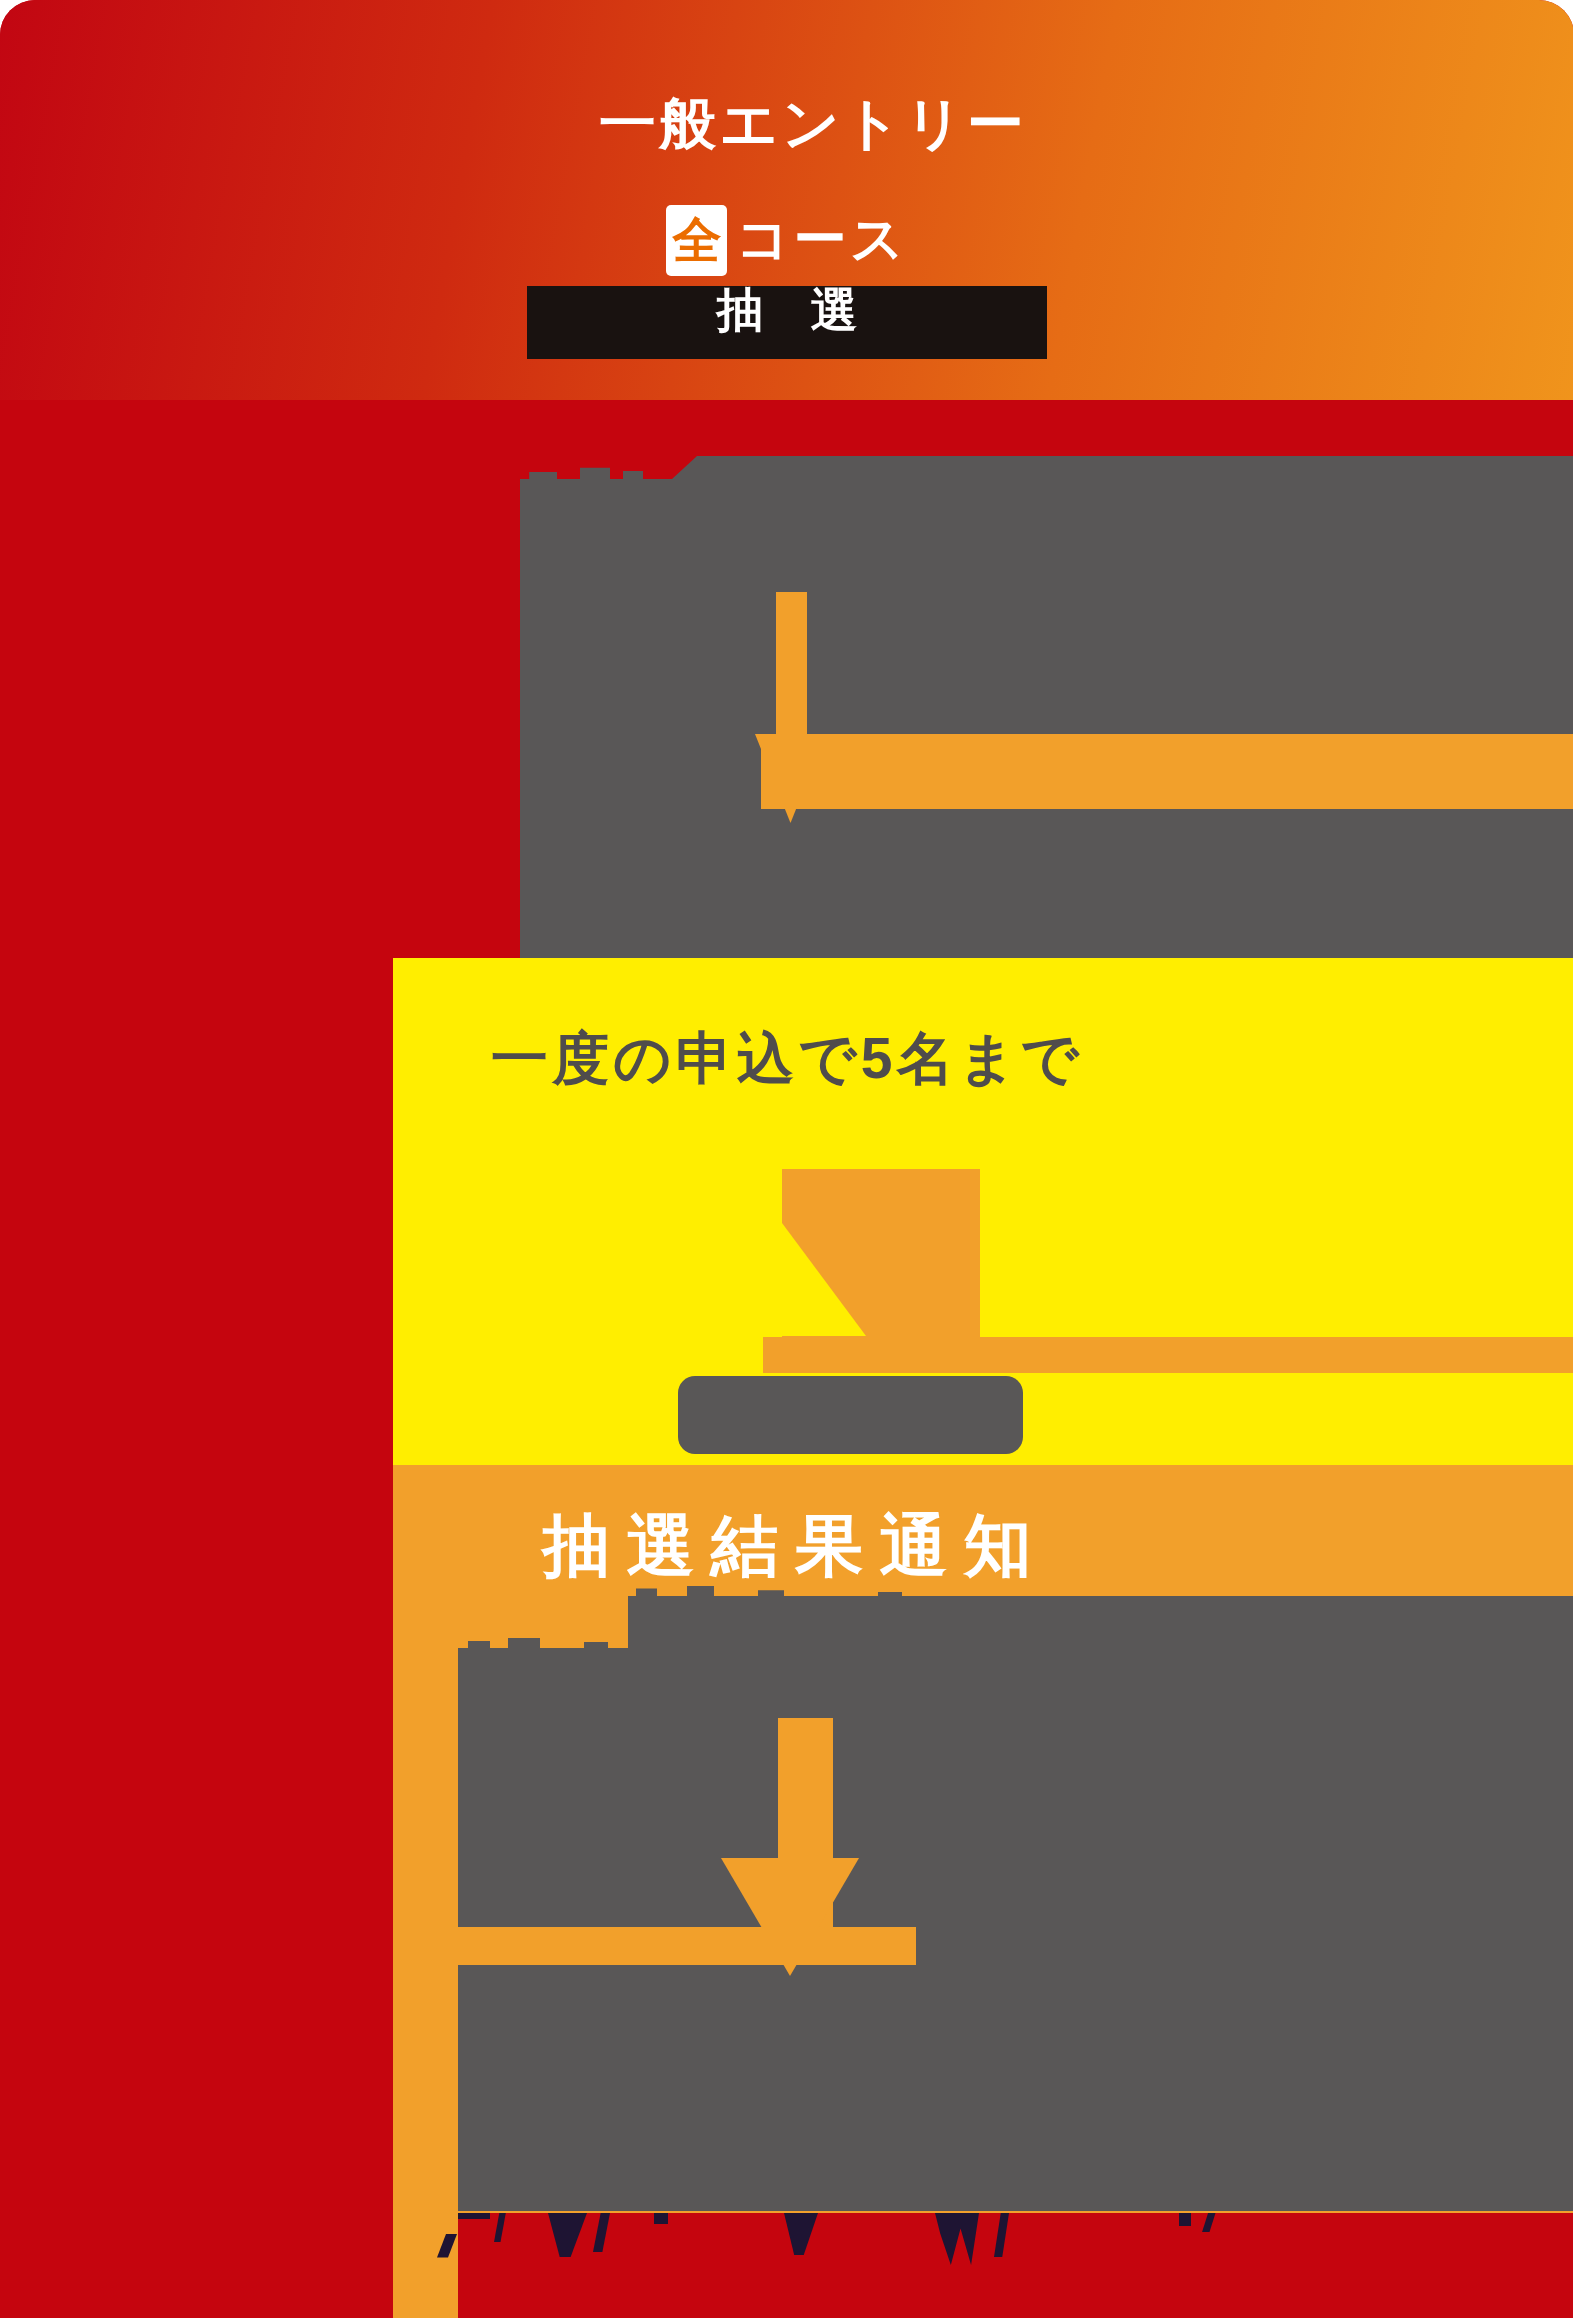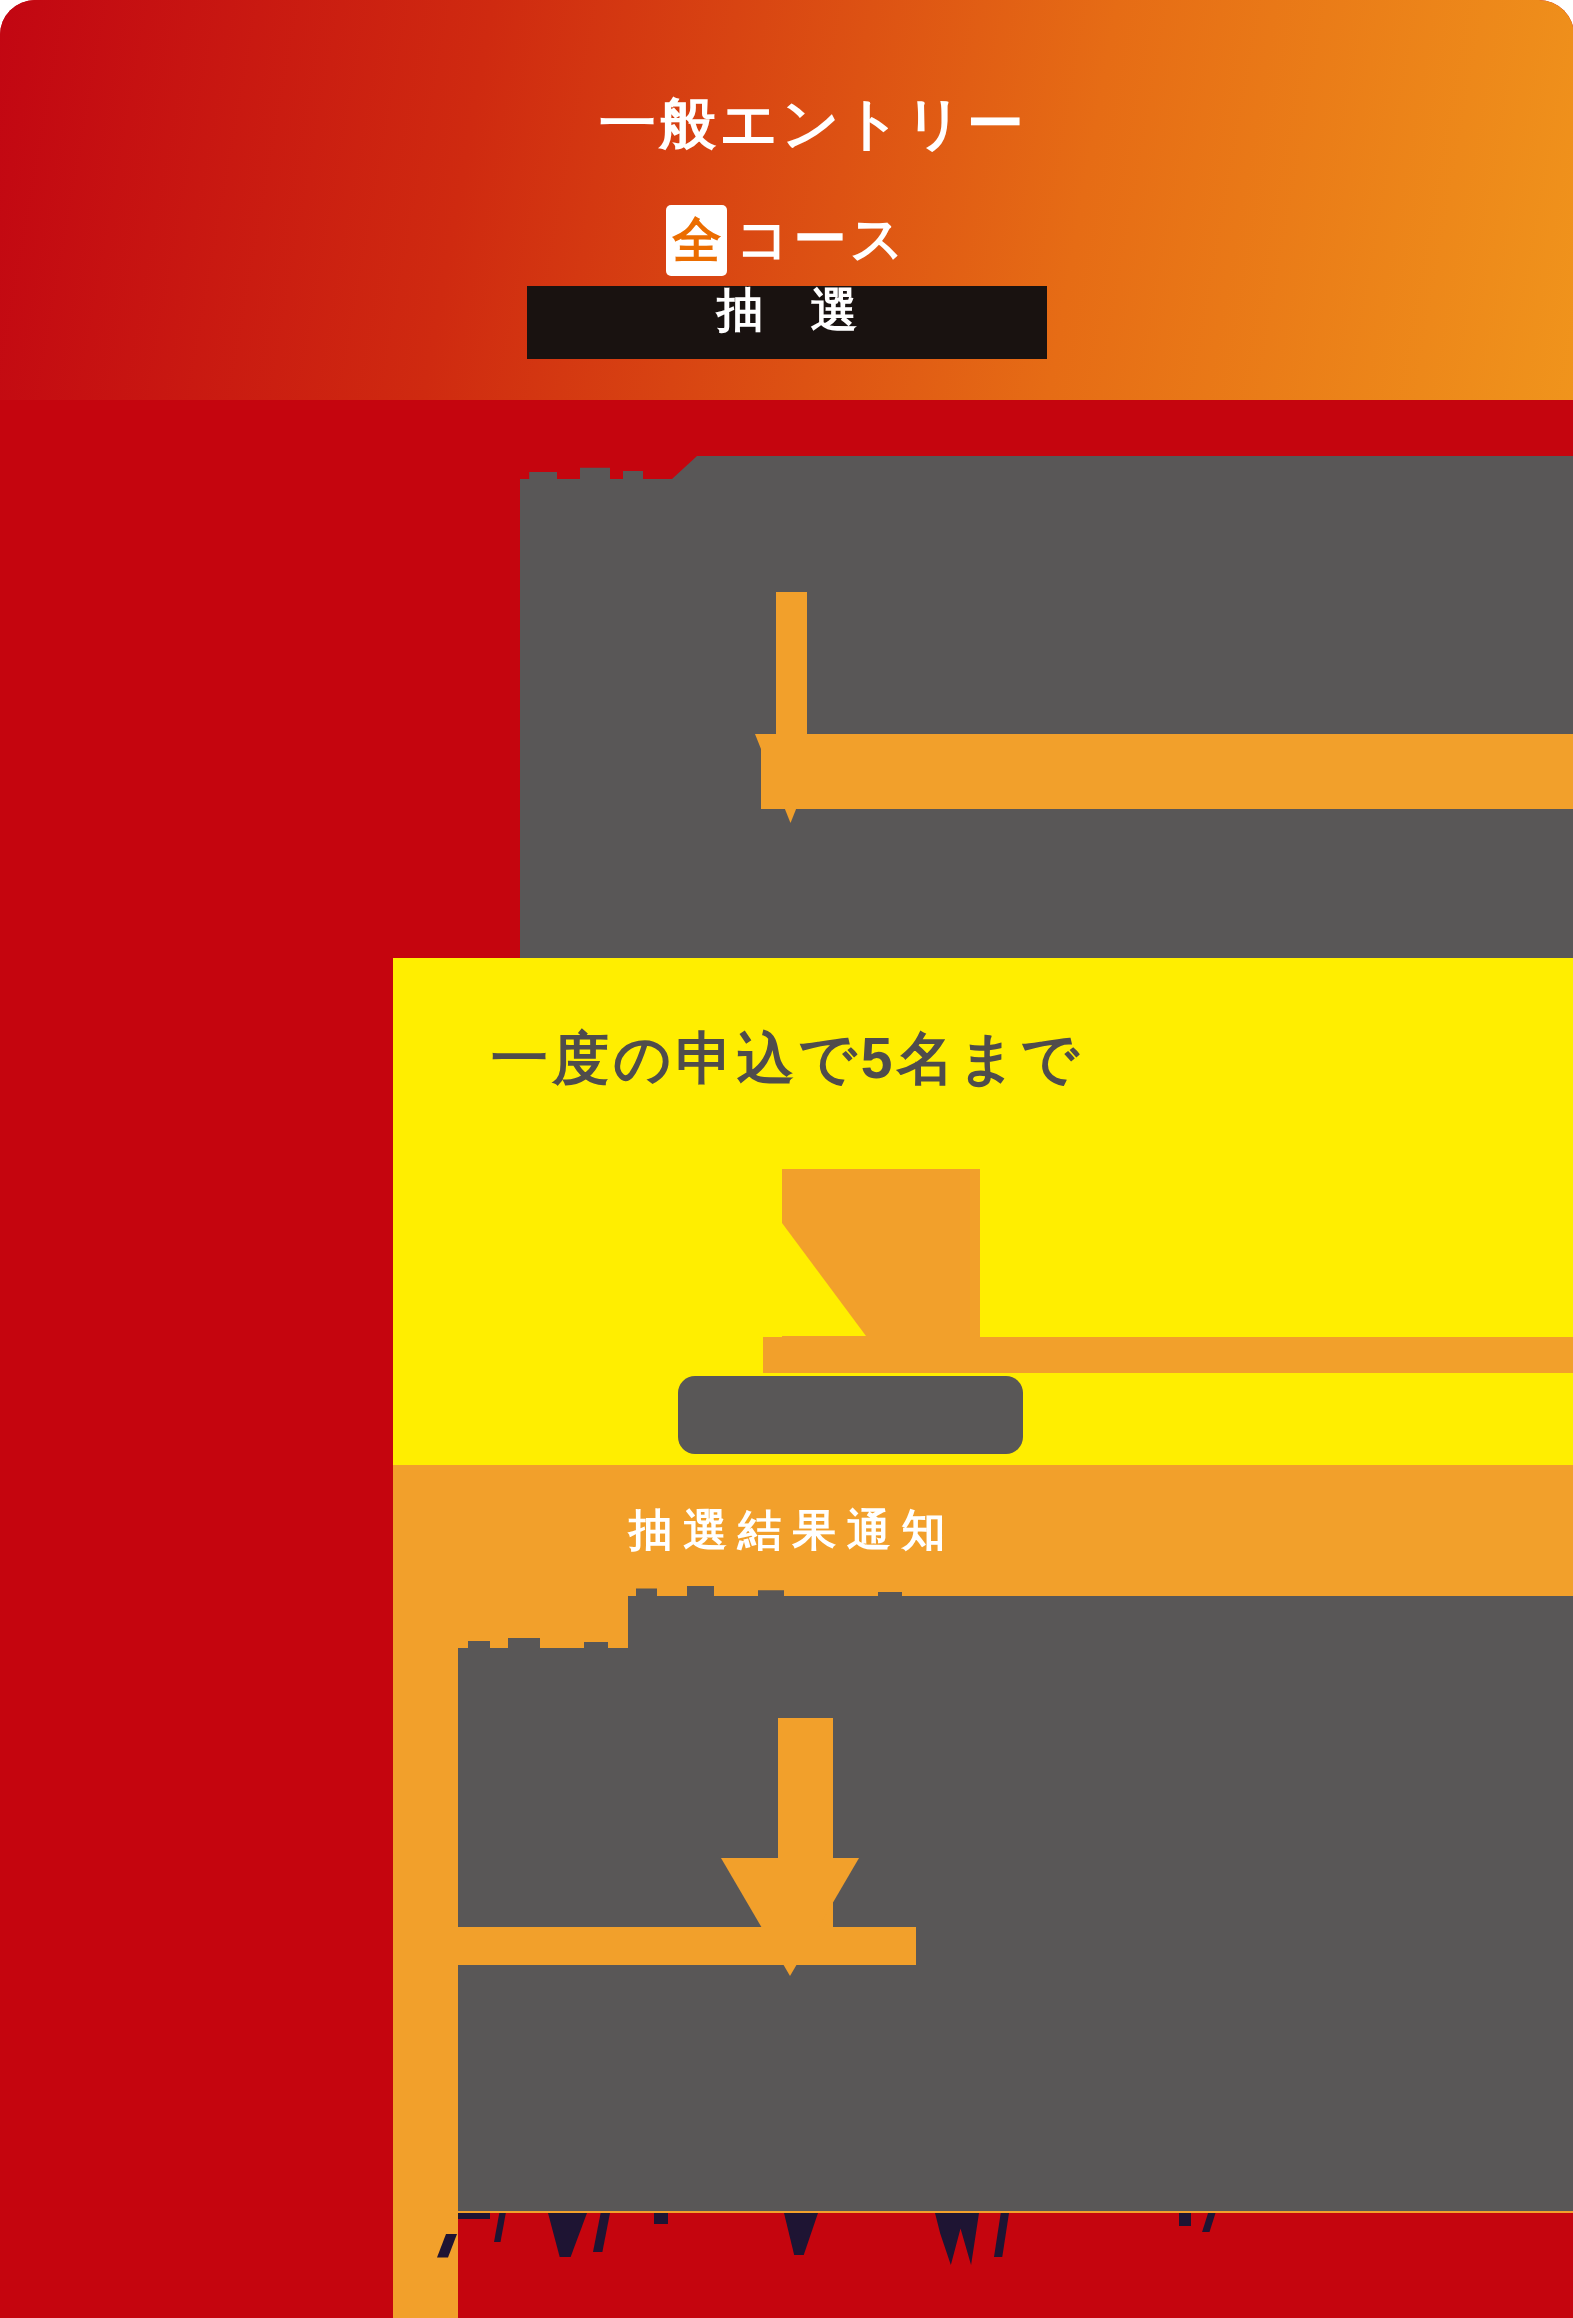--- a/index.html
+++ b/index.html
@@ -38,21 +38,21 @@
   .nl2{top:1111px;}
   .sq2{position:absolute;left:782px;top:1169px;width:198px;height:204px;background:#f2a02b;}
   .band2y{position:absolute;left:763px;top:1337px;width:811px;height:36px;background:#f2a02b;}
   .wedge{position:absolute;left:782px;top:1223px;width:84px;height:113px;background:#ffee00;
          clip-path:polygon(0 0,100% 100%,0 100%);}
   .grayR{position:absolute;left:678px;top:1376px;width:345px;height:78px;background:#595757;
          border-radius:17px;}
   
   .orange-sec{position:absolute;left:393px;top:1465px;width:1181px;height:853px;background:#f2a02b;}
   .result-heading{position:absolute;left:0;top:1501px;width:1574px;text-align:center;color:#ffffff;
-                  font-size:44px;font-weight:bold;letter-spacing:0.24em;text-indent:0.24em;}
+                  font-size:68px;font-weight:bold;letter-spacing:0.24em;text-indent:0.24em;}
   .gray2{position:absolute;left:458px;top:1586px;width:1116px;height:625px;background:#595757;
          clip-path:polygon(0px 62px,10px 62px,10px 55px,32px 55px,32px 62px,50px 62px,50px 52px,
          82px 52px,82px 62px,126px 62px,126px 56px,150px 56px,150px 62px,170px 62px,170px 10px,
          178px 10px,178px 2.5px,199px 2.5px,199px 10px,229px 10px,229px 0px,256px 0px,256px 10px,
          300px 10px,300px 4.2px,326px 4.2px,326px 10px,420px 10px,420px 5.9px,444px 5.9px,444px 10px,
          1116px 10px,1116px 625px,0px 625px);}
   .arrow2-shaft{position:absolute;left:778px;top:1718px;width:55px;height:209px;background:#f2a02b;}
   .arrow2-head{position:absolute;left:721px;top:1858px;width:138px;height:118px;background:#f2a02b;
                clip-path:polygon(0 0,100% 0,50% 100%);}
   .band2{position:absolute;left:458px;top:1927px;width:458px;height:38px;background:#f2a02b;}

